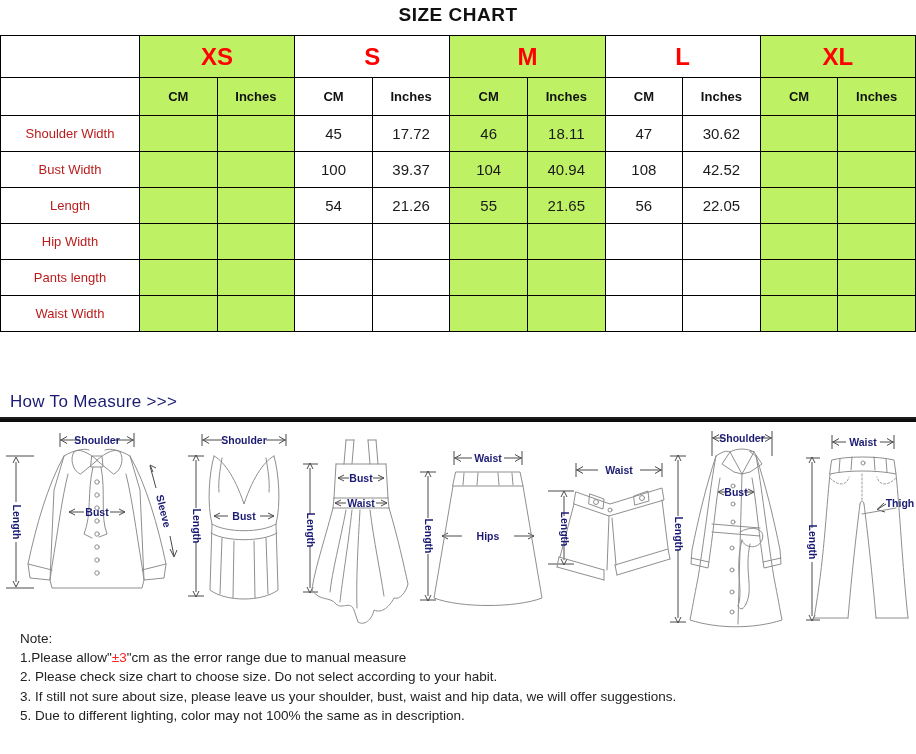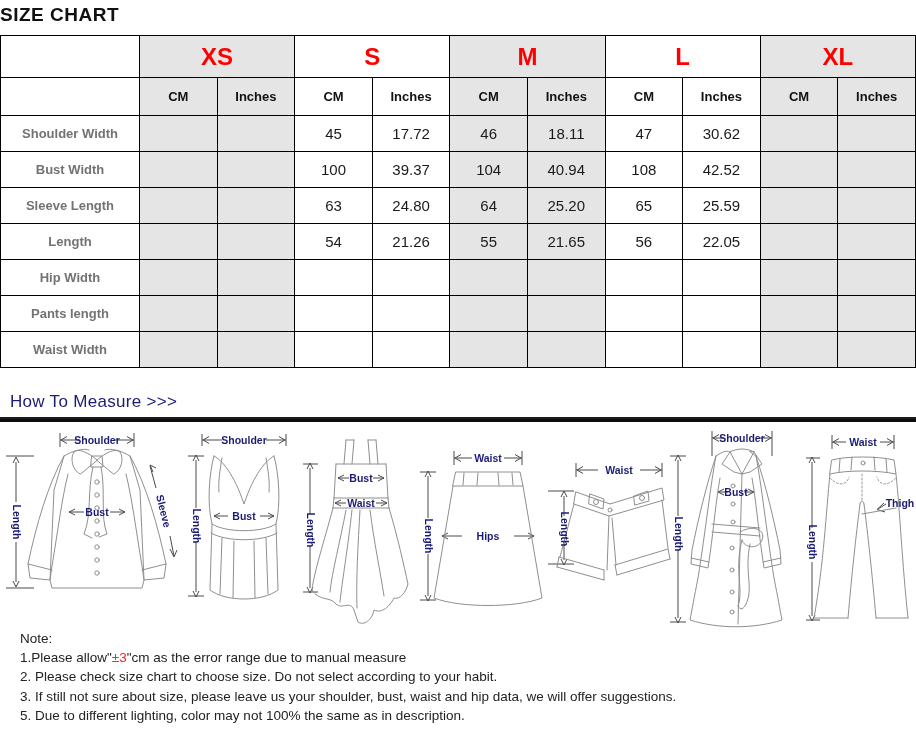--- a/index.html
+++ b/index.html
@@ -1,34 +1,34 @@
 <!DOCTYPE html>
 <html><head>
 <meta charset="utf-8">
 <style>
   * { margin:0; padding:0; box-sizing:border-box; }
   body { background:#fff; font-family:"Liberation Sans", sans-serif; }
   .page { position:relative; width:916px; height:754px; background:#fff; overflow:hidden; }
 
-  .title { position:absolute; top:4px; left:0; width:916px; 
+  .title { position:absolute; top:4px; left:0; width:916px; text-align:center;
            font-size:19px; font-weight:bold; color:#111; letter-spacing:.5px; }
 
   table.size-table { position:absolute; left:0; top:35px; width:916px;
                      border-collapse:collapse; table-layout:fixed; }
   table.size-table th, table.size-table td {
       border:1px solid #000; text-align:center; vertical-align:middle; padding:0;
       overflow:hidden; white-space:nowrap; }
   tr.size-row th { height:42px; }
   tr.unit-row th { height:38px; }
   tbody tr { height:36px; }
   .size-name { color:#ff0000; font-weight:bold; font-size:24px; }
   .unit { font-weight:bold; font-size:13px; color:#111; }
-  .rowlabel { font-weight:bold; font-size:13px; color:#737373; background:#fff;margin-left:40px; }
+  .rowlabel { font-weight:normal; font-size:13px; color:#b91c1c; background:#fff;margin-left:40px; }
   td.val { font-size:15px; color:#1a1a1a; font-weight:normal; }
-  .shaded { background:#e5e5e5; }
+  .shaded { background:#bef264; }
 
   .measure-heading { position:absolute; left:10px; top:392px; font-size:17px;
                      font-weight:normal; color:#1b1b73; letter-spacing:.3px; }
   .divider { position:absolute; left:0; top:417px; width:916px; height:1px;
              background:#fff; border-top:2px solid #1c1c1c; border-bottom:3px solid #0e0e0e; }
 
   .diagrams { position:absolute; left:0; top:428px; width:916px; height:202px;text-align:center; }
   .diagrams svg { position:absolute; overflow:visible; }
   .g  { stroke:#8f8f8f; fill:none; stroke-width:1; stroke-linecap:round; stroke-linejoin:round; }
   .gd { stroke:#9a9a9a; fill:none; stroke-width:1; stroke-dasharray:2 2; }
@@ -94,33 +94,20 @@
           <td class="val">100</td>
           <td class="val">39.37</td>
           <td class="val shaded">104</td>
           <td class="val shaded">40.94</td>
           <td class="val">108</td>
           <td class="val">42.52</td>
           <td class="val shaded"></td>
           <td class="val shaded"></td>
         </tr>
         <tr>
-          <th class="rowlabel">Sleeve Length</th>
-          <td class="val shaded"></td>
-          <td class="val shaded"></td>
-          <td class="val">63</td>
-          <td class="val">24.80</td>
-          <td class="val shaded">64</td>
-          <td class="val shaded">25.20</td>
-          <td class="val">65</td>
-          <td class="val">25.59</td>
-          <td class="val shaded"></td>
-          <td class="val shaded"></td>
-        </tr>
-        <tr>
           <th class="rowlabel">Length</th>
           <td class="val shaded"></td>
           <td class="val shaded"></td>
           <td class="val">54</td>
           <td class="val">21.26</td>
           <td class="val shaded">55</td>
           <td class="val shaded">21.65</td>
           <td class="val">56</td>
           <td class="val">22.05</td>
           <td class="val shaded"></td>

